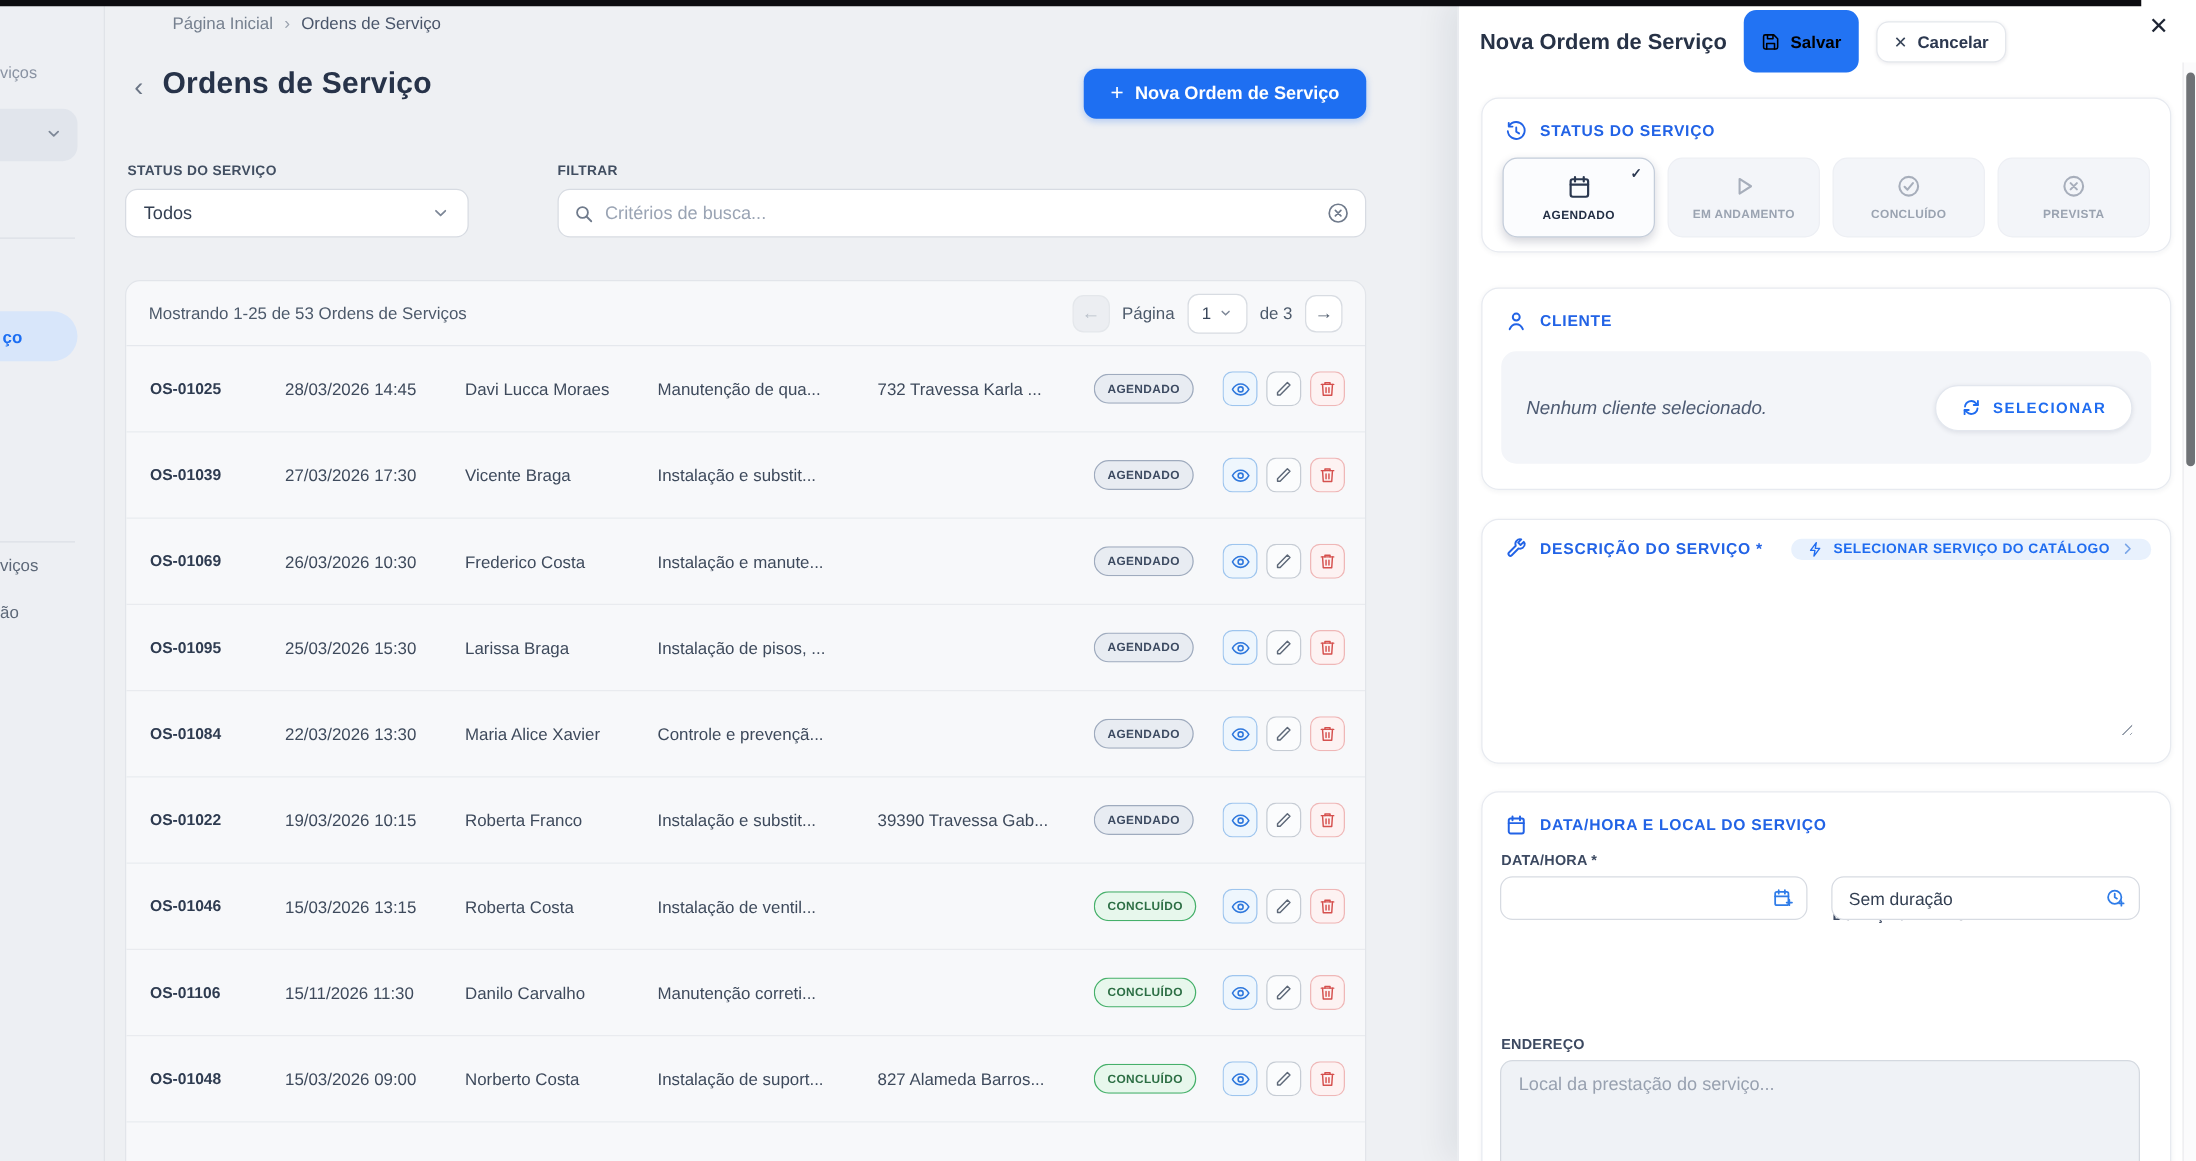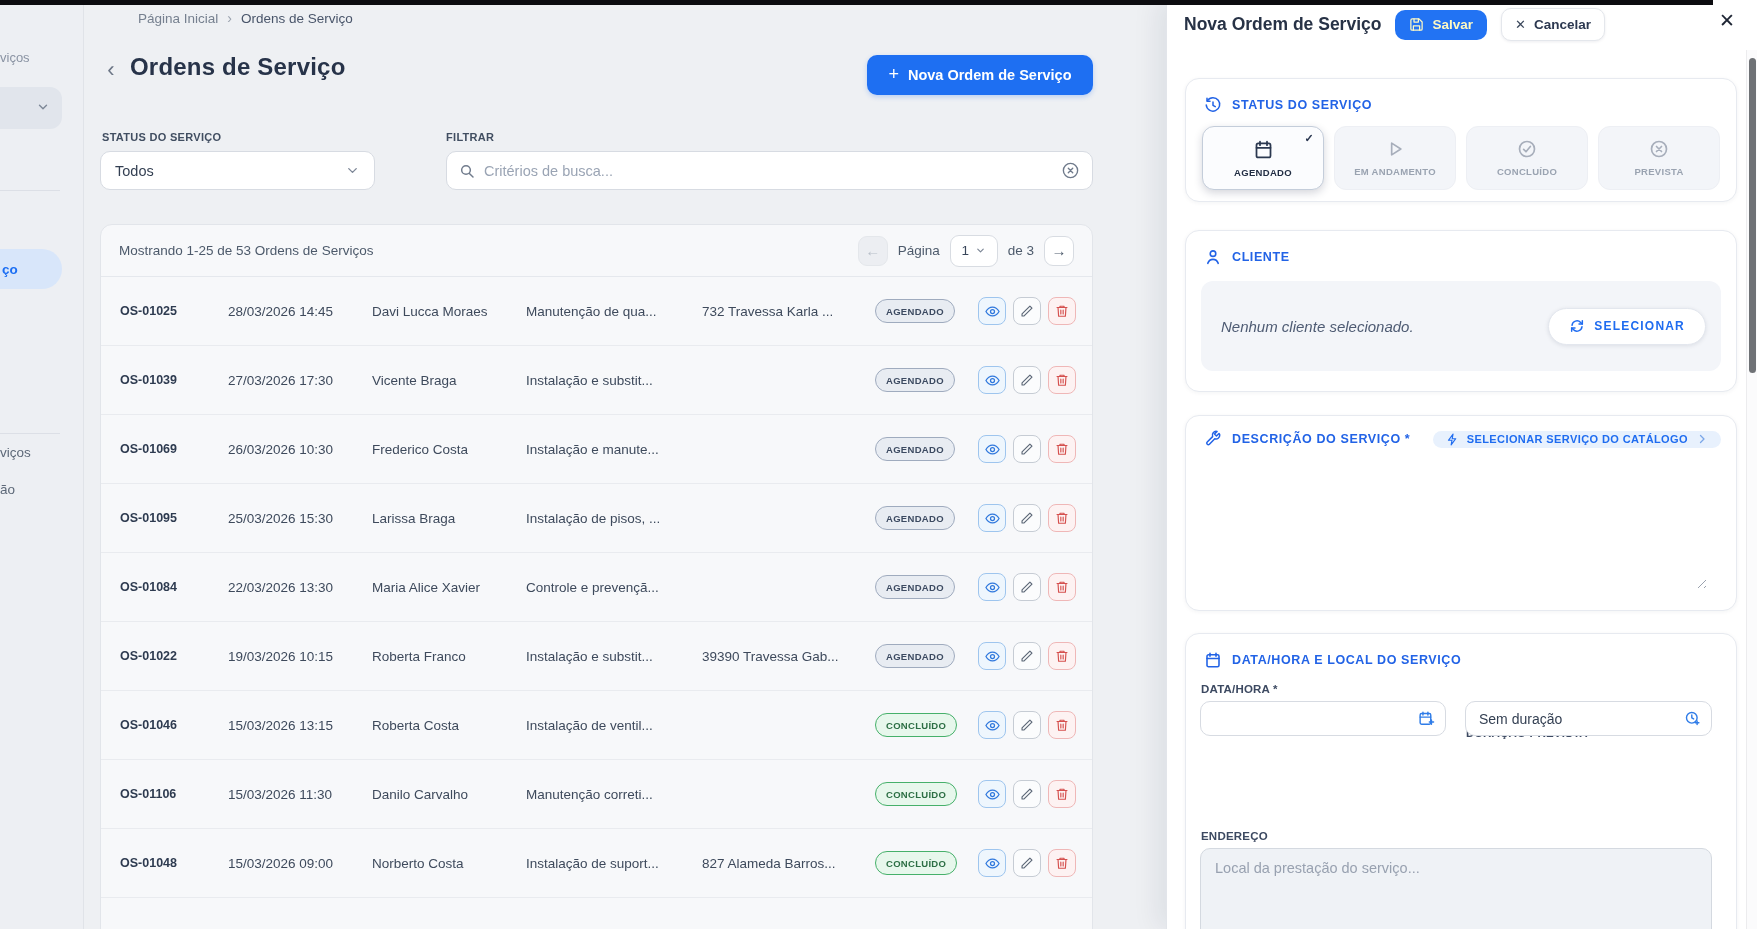--- a/index.html
+++ b/index.html
@@ -89,21 +89,21 @@
     cursor:pointer; padding:0; background:#fff; }
   .abtn.view { border:1px solid #9ec5ee; background:#eef6fd; color:#2f78dd; }
   .abtn.edit { border:1px solid #c6ccd4; background:#fbfcfd; color:#5d6878; }
   .abtn.del  { border:1px solid #efb7b7; background:#fdf2f2; color:#d5504e; }
 
   
   .panel { position:absolute; left:1166px; top:0; width:591px; height:929px; background:#fff;
     border-left:1px solid #e2e5ea; box-shadow:-10px 0 24px rgba(20,30,60,.07); z-index:40; }
   .panel-header { position:absolute; left:17px; top:8px; display:flex; align-items:center; gap:14px; }
   .panel-title { font-size:17.5px; font-weight:bold; color:#273246; white-space:nowrap; }
-  .save-btn { height:30px; padding:0 14px; background:#2273f3; color:#fef9c3; border:none; border-radius:10px;
+  .save-btn { height:50px; padding:0 14px; background:#2273f3; color:#000000; border:none; border-radius:10px;
     display:flex; align-items:center; gap:8px; font-size:13.5px; font-weight:bold; font-family:inherit; cursor:pointer; }
   .cancel-btn { height:33px; padding:0 13px; background:#fff; color:#2c3850; border:1px solid #e4e7ec; border-radius:10px;
     display:flex; align-items:center; gap:8px; font-size:13.5px; font-weight:bold; font-family:inherit; cursor:pointer;
     box-shadow:0 1px 3px rgba(20,30,60,.08); }
   .cancel-btn .x { font-weight:normal; color:#39465a; font-size:13px; }
   .panel-close { position:absolute; top:9px; right:22px; background:none; border:none; font-size:19px; color:#1d2433; cursor:pointer; }
 
   .pcard { position:absolute; left:18px; width:552px; background:#fff; border:1px solid #e7eaf0; border-radius:14px;
     box-shadow:0 1px 4px rgba(20,30,60,.05); }
   .card-status { top:78px;  height:124px; }
@@ -487,21 +487,21 @@
                 <path d="M8.5 6V3.8h7V6"></path>
                 <path d="M18.8 6l-1 15H6.2l-1-15"></path>
                 <path d="M10 10.5v6.5M14 10.5v6.5"></path>
               </svg>
             </span>
           </button>
         </div>
       </div>
       <div class="tgrid trow">
         <div class="cell os">OS-01106</div>
-        <div class="cell">15/03/2026 11:30</div>
+        <div class="cell">15/11/2026 11:30</div>
         <div class="cell">Danilo Carvalho</div>
         <div class="cell">Manutenção correti...</div>
         <div class="cell"></div>
         <div class="cell"><span class="badge concluido">CONCLUÍDO</span></div>
         <div class="cell actions">
           <button class="abtn view">
             <span>
               <svg width="15" height="15" viewBox="0 0 24 24" fill="none" stroke="currentColor" stroke-width="2" stroke-linecap="round" stroke-linejoin="round">
                 <path d="M1.5 12S5.5 5 12 5s10.5 7 10.5 7-4 7-10.5 7S1.5 12 1.5 12z"></path>
                 <circle cx="12" cy="12" r="3.2"></circle>

